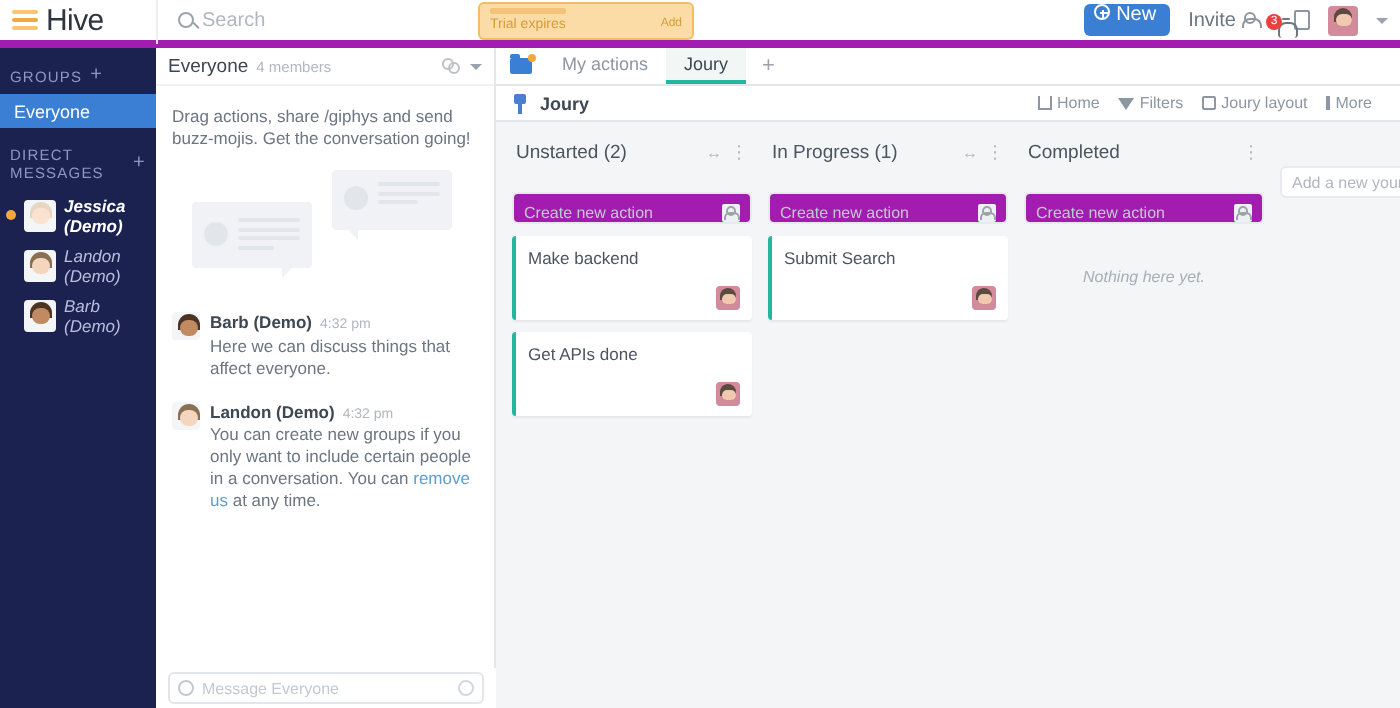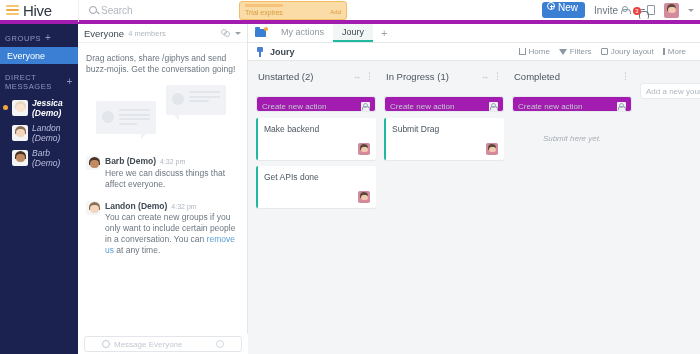--- a/index.html
+++ b/index.html
@@ -141,21 +141,21 @@
   .msg-time { font-size: 7px; color: #b0b7bf; }
   .msg-text { font-size: 8.5px; color: #6b7680; line-height: 11px; margin-top: 1.5px; }
   .msg-text a { color: #5a9fd4; text-decoration: none; }
 
   .composer {
     position: absolute; left: 78px; bottom: 0; width: 170px; height: 20px;
     background: #fff; padding: 2px 6px;
   }
   .composer-inner {
     height: 16px; border: 1px solid #e2e5ea; border-radius: 3px; display: flex;
-    align-items: center; padding: 0 17px; gap: 4px;
+    align-items: center; padding: 0 4px; gap: 4px;
   }
   .smiley { width:8px;height:8px;border:1px solid #c3c9d1;border-radius:50%;flex:none; }
   .composer-ph { font-size: 8px; color: #c3c9d1; }
   .paper { margin-left:auto; width:8px;height:8px;border:1px solid #d3d8de;border-radius:50%; }
 
   
   .main { position: absolute; top: 24px; left: 248px; width: 452px; height: 330px; background: #f4f5f7; }
   .tabbar { height: 19px; background: #fff; display: flex; align-items: stretch; border-bottom: 1px solid #e4e7ea; }
   .tab-ico { width: 24px; display:flex; align-items:center; justify-content:center; position: relative; }
   .folder { width:11px;height:8px;background:#3b7fd4;border-radius:1px; position:relative; }
@@ -428,37 +428,37 @@
         <span class="col-head-right">
           <span class="resize-h">↔</span>
           <span class="kebab">⋮</span>
         </span>
       </div>
       <div class="newaction">
         <span>Create new action</span>
         <span class="na-ico"></span>
       </div>
       <div class="card">
-        <div class="card-title">Submit Drag</div>
+        <div class="card-title">Submit Search</div>
         <span class="card-av"></span>
       </div>
     </div>
 
     <div class="col">
       <div class="col-head">
         <span class="col-title">Completed</span>
         <span class="col-head-right">
           <span class="kebab">⋮</span>
         </span>
       </div>
       <div class="newaction">
         <span>Create new action</span>
         <span class="na-ico"></span>
       </div>
-      <div class="empty-note">Submit here yet.</div>
+      <div class="empty-note">Nothing here yet.</div>
     </div>
 
     <div style="padding-top:0">
       <div class="col-head" style="height:14px"></div>
       <div class="addlist">
         <span>Add a new your</span>
       </div>
     </div>
 
   </div>

